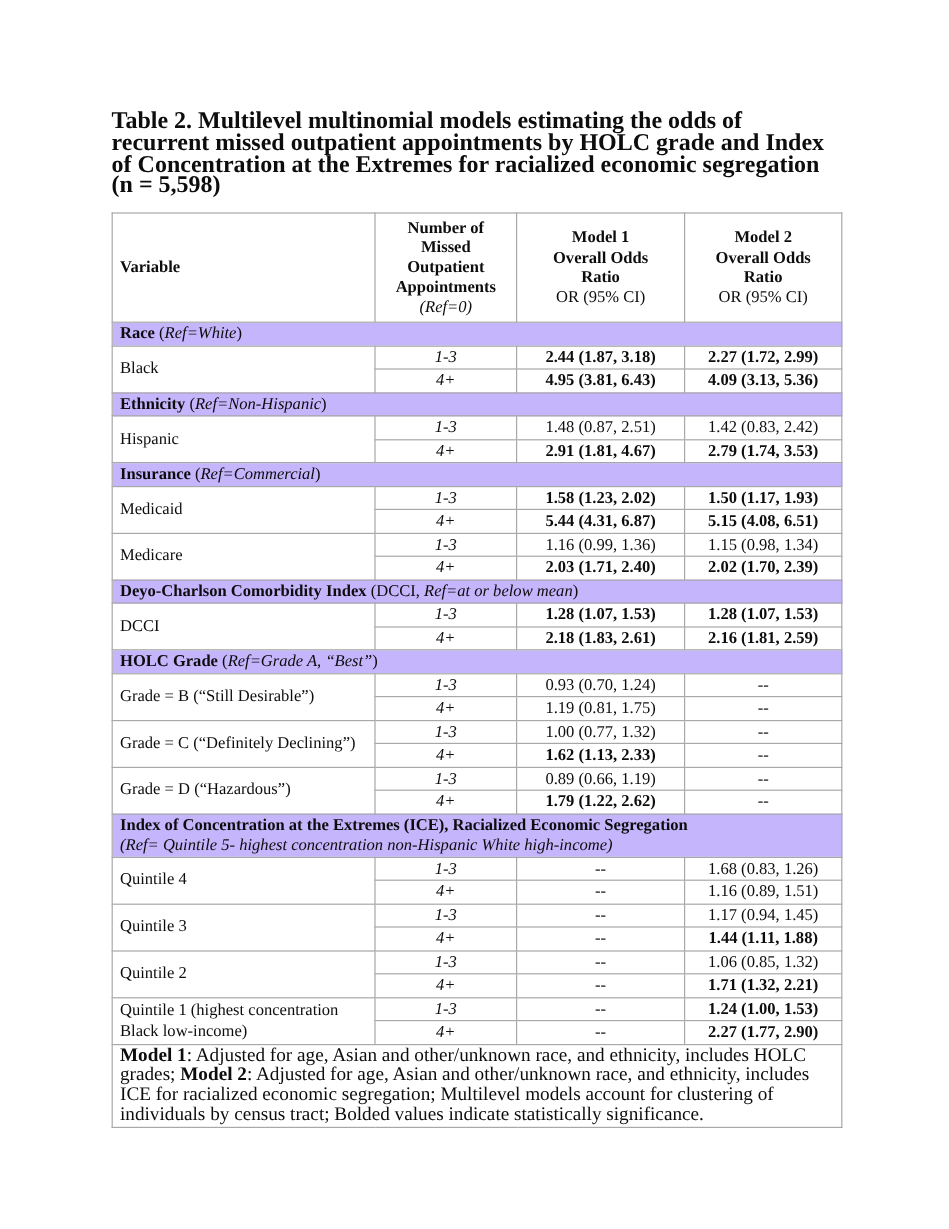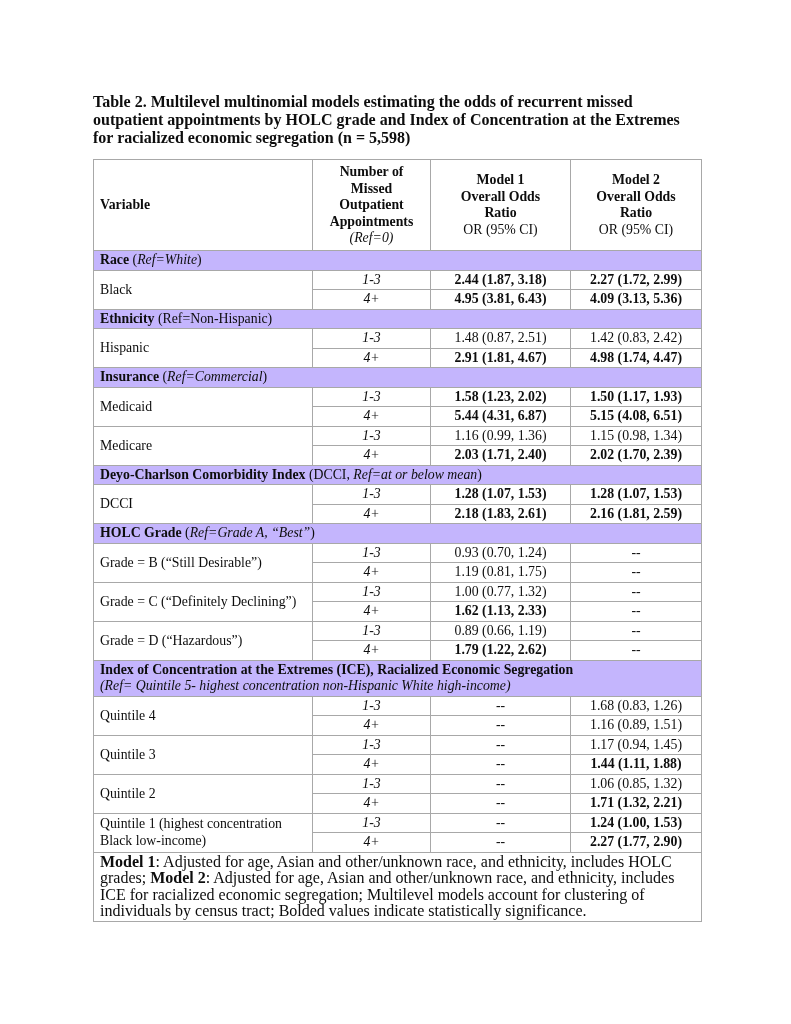--- a/index.html
+++ b/index.html
@@ -13,21 +13,21 @@
     overflow: hidden;
   }
   .content {
     position: absolute;
     left: 93px;
     top: 93px;
     width: 608px;
   }
   .title {
     font-weight: bold;
-    font-size: 16px;
+    font-size: 20px;
     line-height: 17.8px;
     margin: 0 0 13px 0;
     color: #0d0d0d;
   }
   table.stats {
     border-collapse: collapse;
     table-layout: fixed;
     width: 608px;
     font-size: 13.8px;
     color: #0d0d0d;
@@ -113,32 +113,32 @@
             <td class="missed-cell">1-3</td>
             <td class="or-cell bold">2.44 (1.87, 3.18)</td>
             <td class="or-cell bold">2.27 (1.72, 2.99)</td>
           </tr>
           <tr>
             <td class="missed-cell">4+</td>
             <td class="or-cell bold">4.95 (3.81, 6.43)</td>
             <td class="or-cell bold">4.09 (3.13, 5.36)</td>
           </tr>
           <tr>
-            <td colspan="4" class="section-cell"><span style="font-weight: bold;">Ethnicity</span><span> (</span><span style="">Ref=Non-Hispanic</span><span>)</span></td>
+            <td colspan="4" class="section-cell"><span style="font-weight: bold;">Ethnicity</span><span> (</span><span style="font-style: italic;">Ref=Non-Hispanic</span><span>)</span></td>
           </tr>
           <tr>
             <td rowspan="2" class="var-cell">Hispanic</td>
             <td class="missed-cell">1-3</td>
             <td class="or-cell">1.48 (0.87, 2.51)</td>
             <td class="or-cell">1.42 (0.83, 2.42)</td>
           </tr>
           <tr>
             <td class="missed-cell">4+</td>
             <td class="or-cell bold">2.91 (1.81, 4.67)</td>
-            <td class="or-cell bold">4.98 (1.74, 4.47)</td>
+            <td class="or-cell bold">2.79 (1.74, 3.53)</td>
           </tr>
           <tr>
             <td colspan="4" class="section-cell"><span style="font-weight: bold;">Insurance</span><span> (</span><span style="font-style: italic;">Ref=Commercial</span><span>)</span></td>
           </tr>
           <tr>
             <td rowspan="2" class="var-cell">Medicaid</td>
             <td class="missed-cell">1-3</td>
             <td class="or-cell bold">1.58 (1.23, 2.02)</td>
             <td class="or-cell bold">1.50 (1.17, 1.93)</td>
           </tr>

